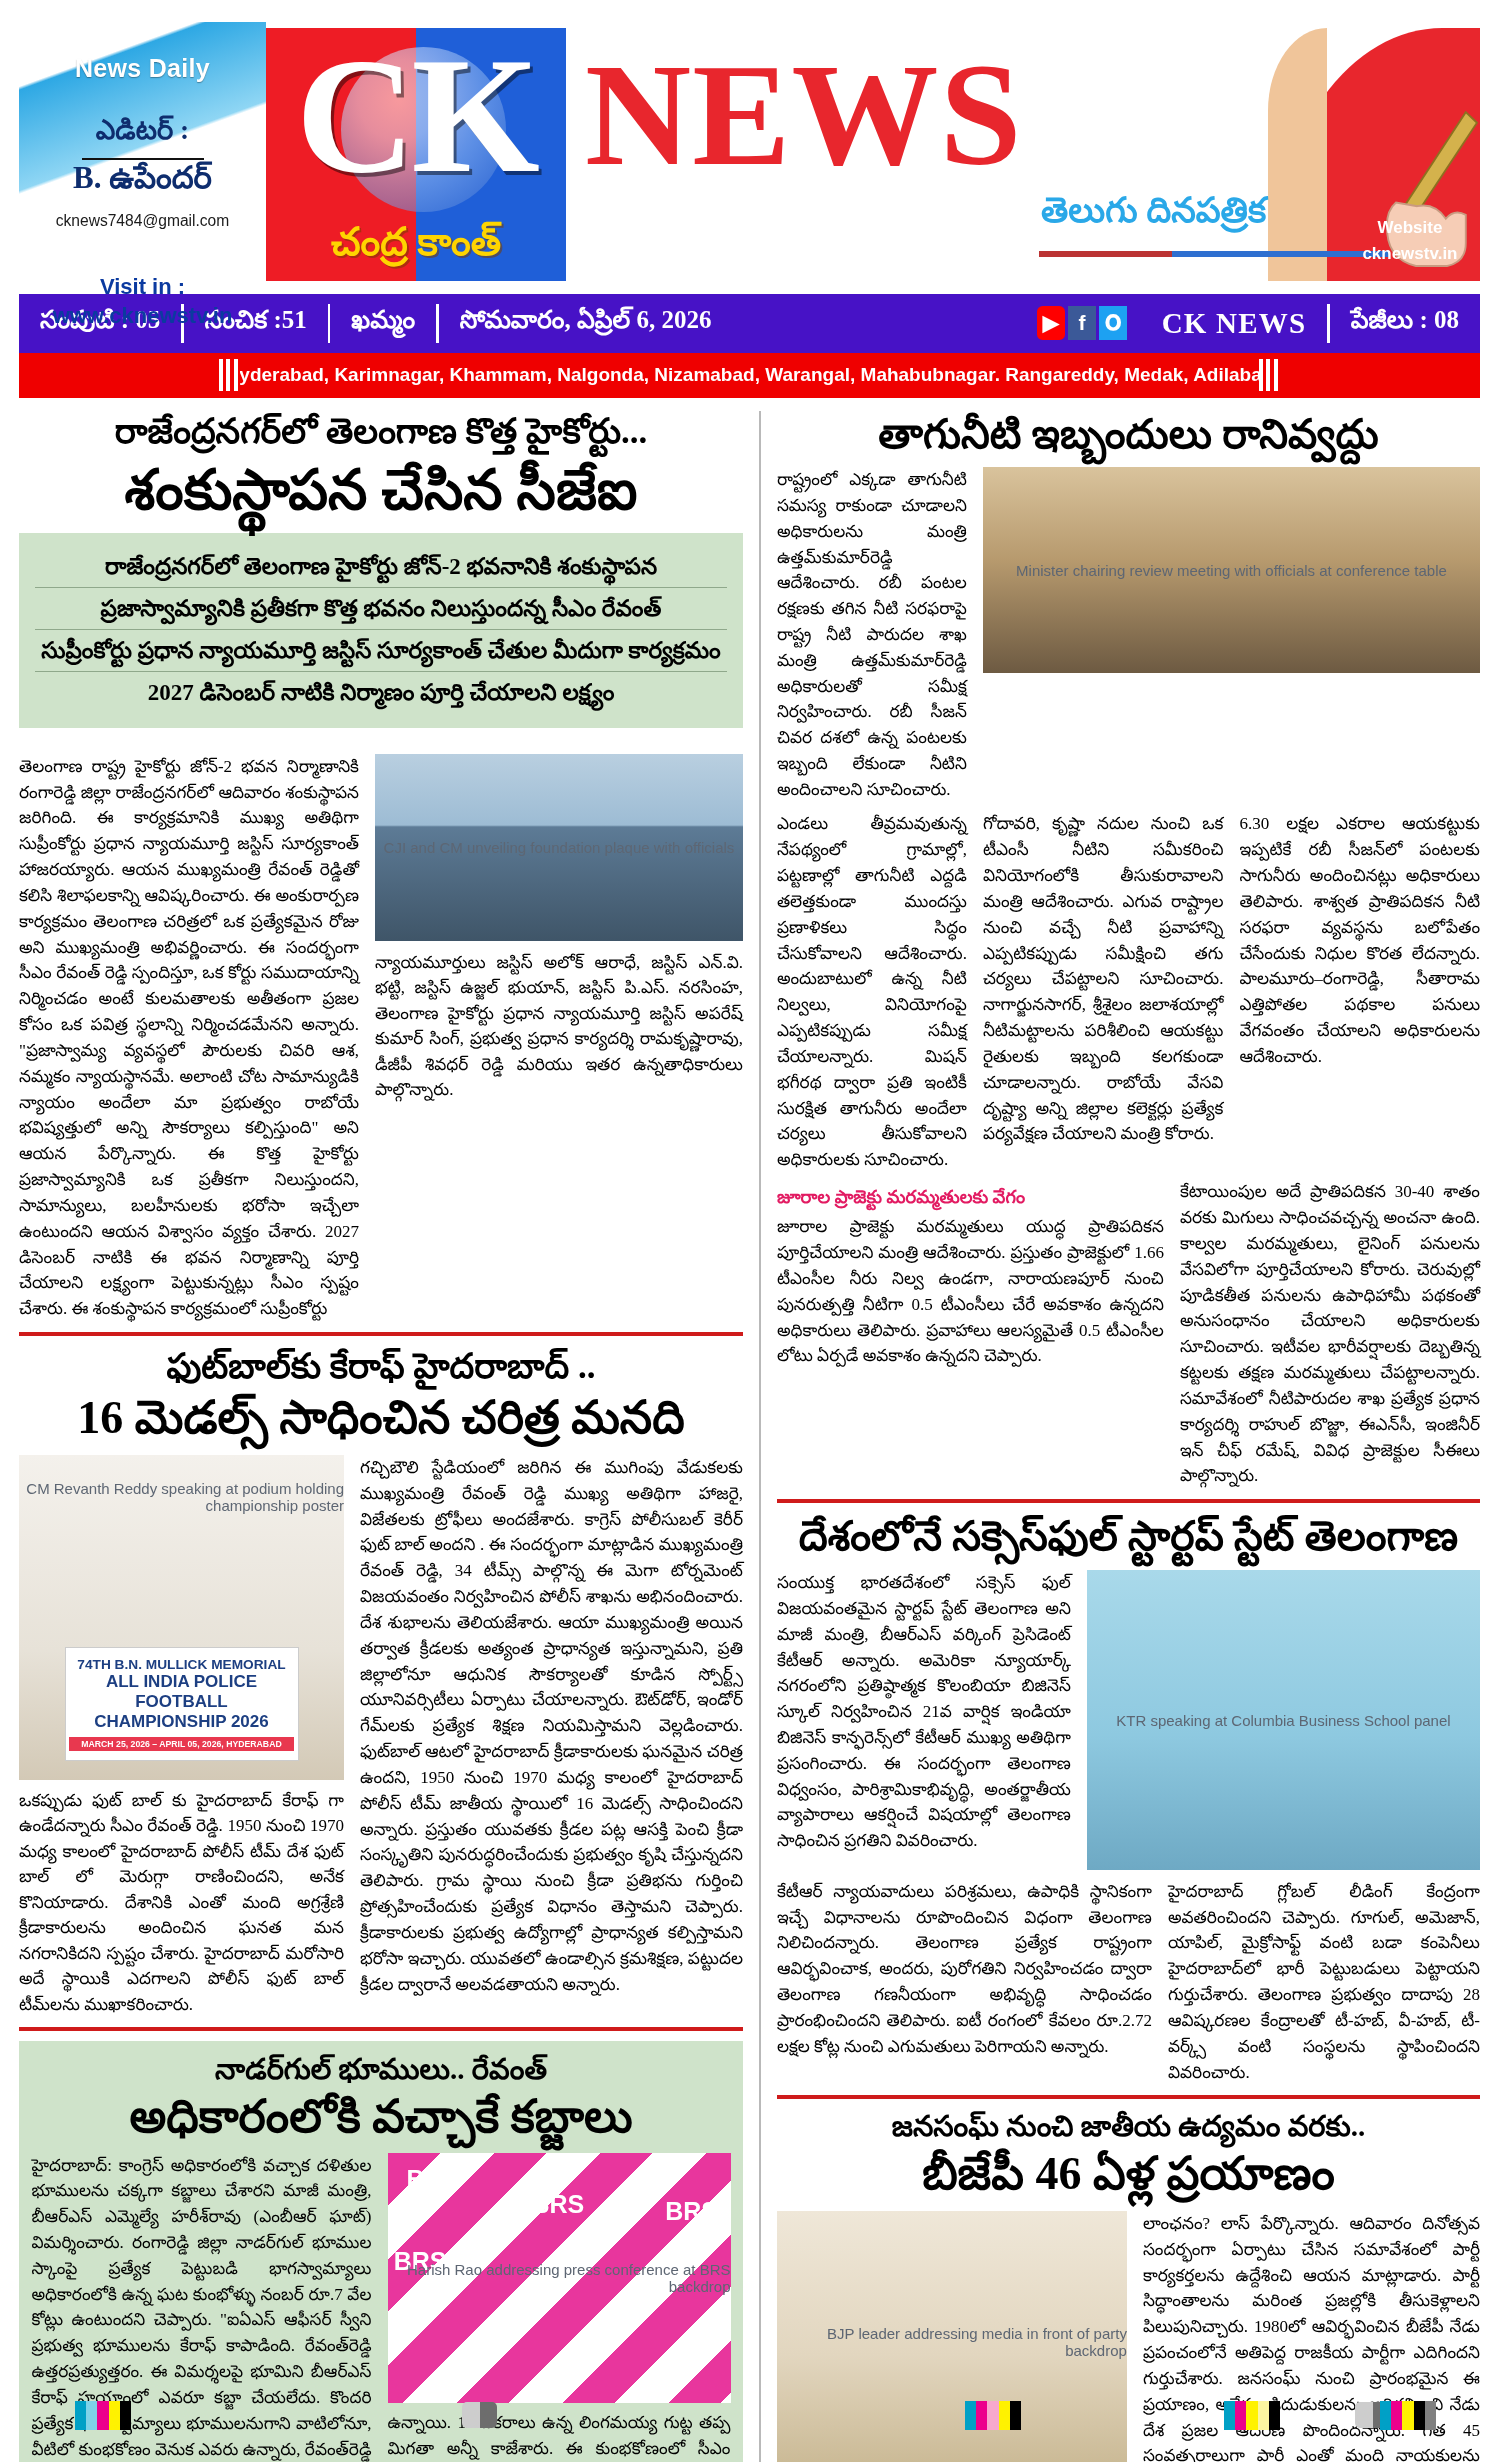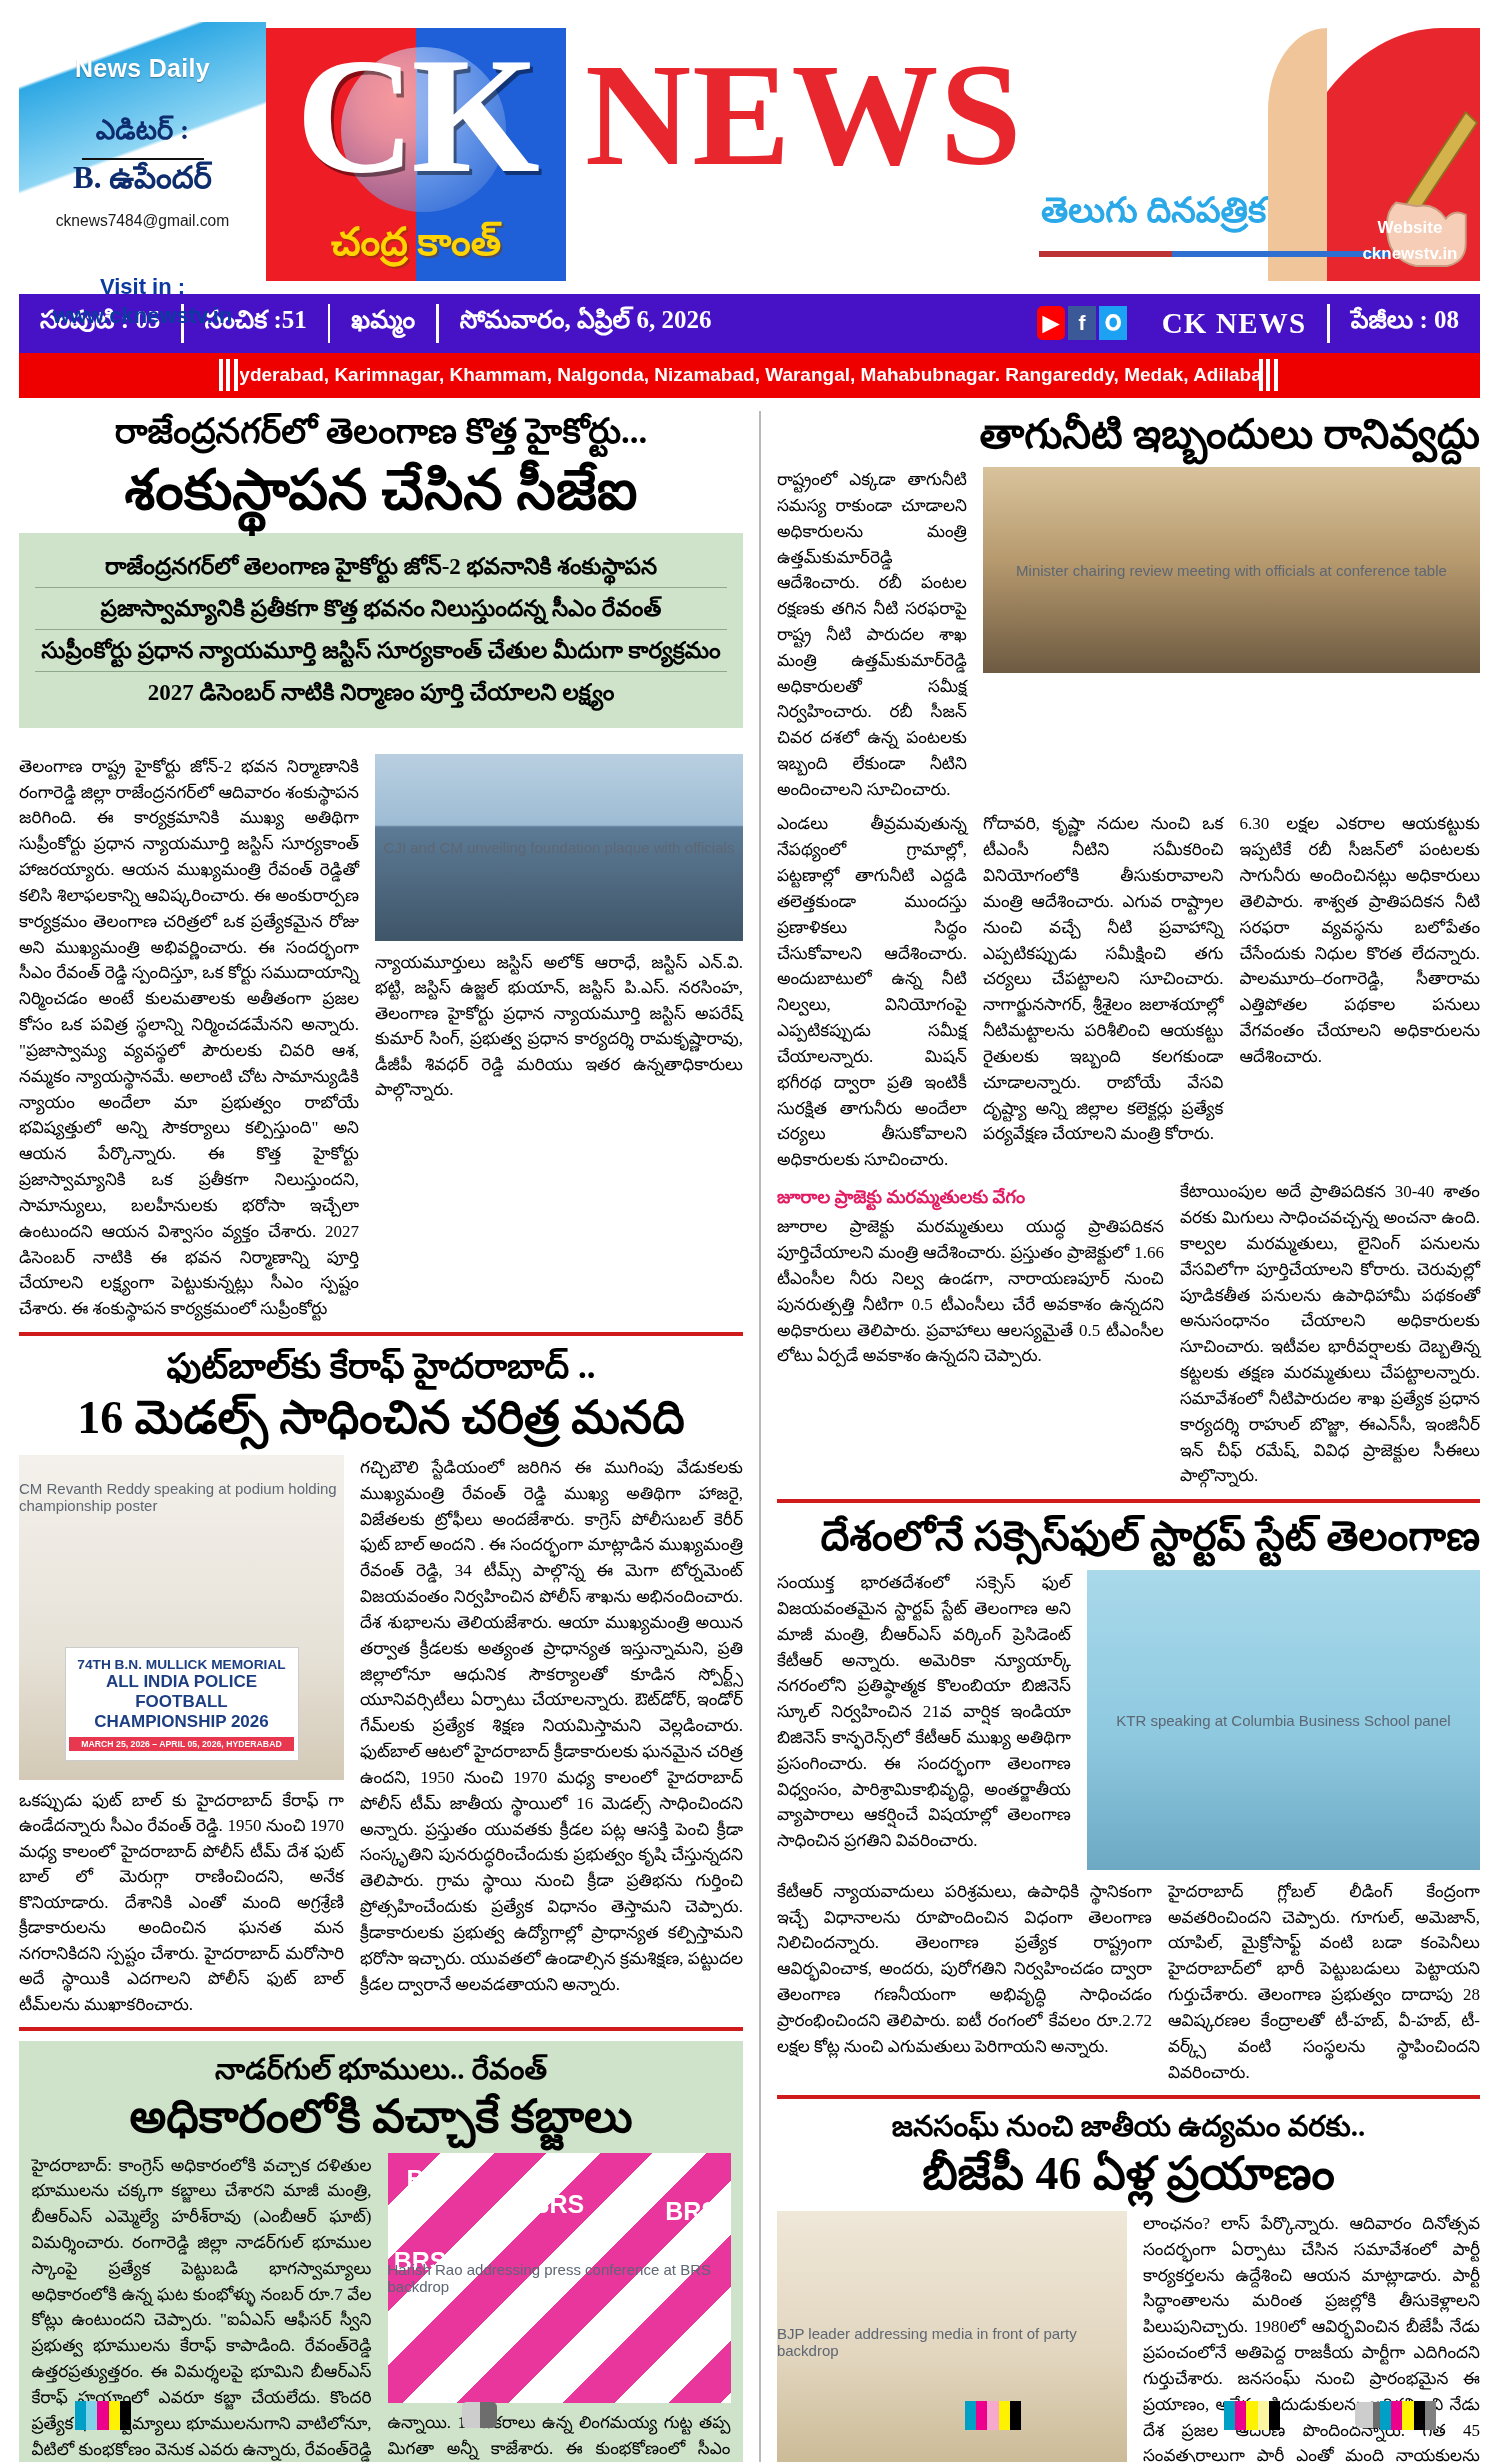--- a/index.html
+++ b/index.html
@@ -70,34 +70,34 @@
   .editions .bars.l { left:200px; } .editions .bars.r { right:200px; }
 
   
   .content { display:flex; gap:16px; margin-top:13.7px; }
   .col-l { width:724px; } .col-r { flex:1; }
   .vline { width:1.9px; background:#b9b9b9; }
 
   .kicker { font-size:35px; font-weight:bold; text-align:center; line-height:1.22; }
   .headline { font-size:56px; font-weight:bold; text-align:center; line-height:1.15; margin-top:3.7px; }
   .headline.sm { font-size:46px; }
-  .headline.xs { font-size:41px;text-align:right; }
+  .headline.xs { font-size:41px; }
   .kicker.sm { font-size:29px; }
 
   .greenbox { background:#cfe3ca; padding:12.5px 16px 15px; margin-top:11.2px;font-family:Liberation Serif, serif; }
   .greenbox .ln { text-align:center; font-size:23px; font-weight:bold; line-height:1.35; padding:5px 0; }
   .greenbox .ln + .ln { border-top:1.9px solid #8fa88b; }
 
   .hr-red { height:3.7px; background:#cf1b1b; margin:10px 0; }
   .body1 { font-size:17px; line-height:1.52; text-align:justify; }
   .subhead-red { color:#e21b62; font-weight:bold; font-size:18px; margin:7.5px 0 2.5px; }
 
   .photo { background:#d8dde4; position:relative; overflow:hidden; }
   .ph-label { position:absolute; inset:0; display:flex; align-items:center; justify-content:center;
-      color:#5d6673; font-family:"Liberation Sans",sans-serif; font-size:15px; text-align:left;border-radius:9px; }
+      color:#5d6673; font-family:"Liberation Sans",sans-serif; font-size:15px; text-align:right;border-radius:9px; }
 
   .flow { display:flex; gap:16px; }
 
   
   .ph-hall { background:linear-gradient(180deg,#b9cfe0 0%,#9dbcd4 38%,#5d7b96 39%,#3f5568 100%); }
   .ph-meet { background:linear-gradient(180deg,#d9c39c 0%,#b79a6e 45%,#6d5a42 100%); }
   .ph-podium { background:linear-gradient(180deg,#f4f1ec 0%,#e7e2d8 60%,#d3c9b6 100%); }
   .ph-ktr { background:linear-gradient(180deg,#a9d9ea 0%,#8ec9e0 55%,#6ea9c4 100%); }
   .ph-brs { background:repeating-linear-gradient(135deg,#e8369d 0 37px,#ffffff 37px 75px); }
   .ph-bjp { background:linear-gradient(180deg,#efe7d8 0%,#e2d6bf 55%,#c9b893 100%); }

